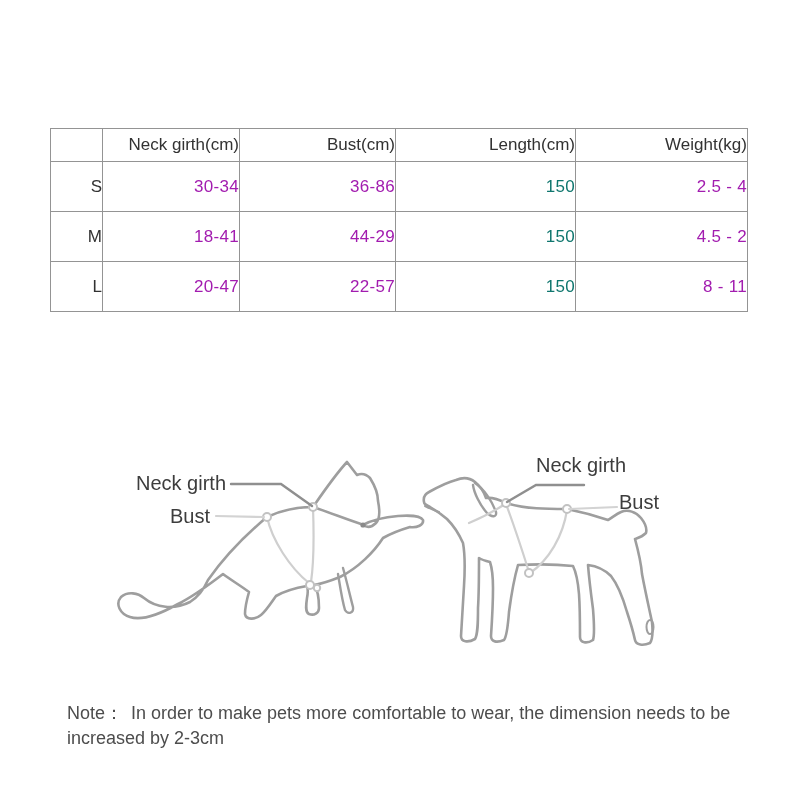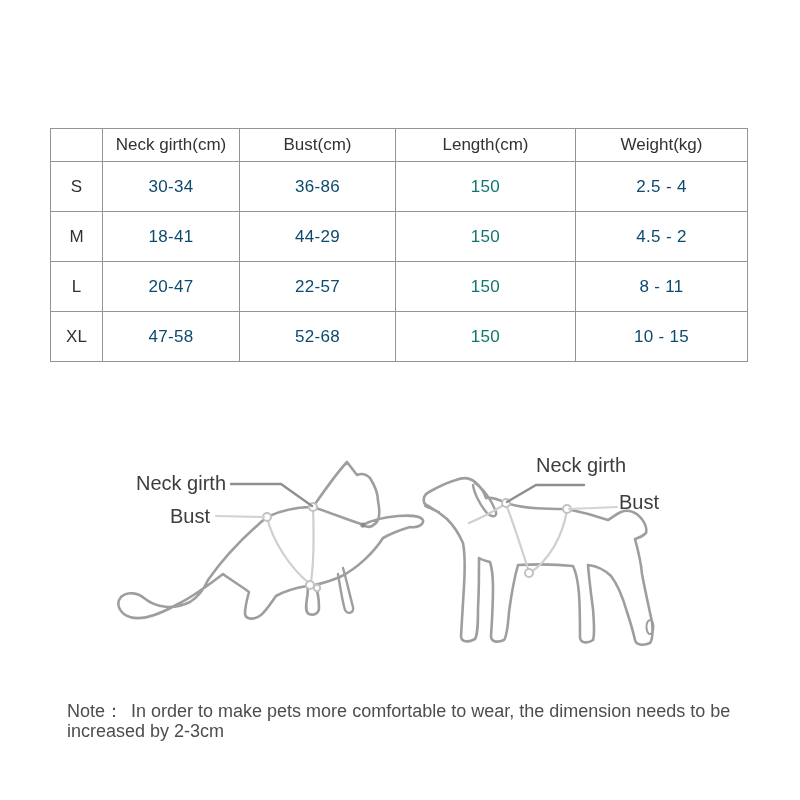--- a/index.html
+++ b/index.html
@@ -6,42 +6,42 @@
   #page{
     position:relative;width:800px;height:800px;background:#ffffff;overflow:hidden;
     font-family:"Liberation Sans","DejaVu Sans",sans-serif;
   }
   
   #size-table{
     position:absolute;left:50px;top:128px;width:697px;
     border-collapse:collapse;table-layout:fixed;
   }
   #size-table td,#size-table th{
-    border:1px solid #949494;text-align:center;vertical-align:middle;
+    border:1px solid #949494;text-align:right;vertical-align:middle;
     padding:0;font-weight:normal;overflow:hidden;white-space:nowrap;margin-top:32px;
   }
   #size-table thead tr{height:33px;}
   #size-table tbody tr{height:50px;}
   #size-table th{font-size:17px;color:#323232;}
   #size-table td.size-label{font-size:17px;color:#323232;}
-  #size-table td.val{font-size:17px;color:#0c4a6e;letter-spacing:.3px;}
+  #size-table td.val{font-size:17px;color:#a21caf;letter-spacing:.3px;}
   #size-table td.dim{color:#0f766e;}
   
   #diagram-svg{position:absolute;left:90px;top:450px;width:670px;height:215px;}
   .diagram-label{
     position:absolute;font-size:20px;color:#3d3d3d;line-height:24px;white-space:nowrap;
   }
   #cat-neck-label{left:136px;top:471px;}
   #cat-bust-label{left:170px;top:504px;}
   #dog-neck-label{left:536px;top:453px;}
   #dog-bust-label{left:619px;top:490px;}
   
   #note{
     position:absolute;left:67px;top:683px;width:706px;
-    font-size:18px;line-height:20px;color:#4d4d4d;
+    font-size:18px;line-height:25px;color:#4d4d4d;
   }
   #note .note-label{margin-right:8px;}
 </style>
 </head>
 <body>
 
 <div id="page">
 
   <table id="size-table">
     <colgroup>
@@ -74,27 +74,20 @@
         <td class="val">44-29</td>
         <td class="val dim">150</td>
         <td class="val">4.5 - 2</td>
       </tr>
       <tr>
         <td class="size-label">L</td>
         <td class="val">20-47</td>
         <td class="val">22-57</td>
         <td class="val dim">150</td>
         <td class="val">8 - 11</td>
-      </tr>
-      <tr>
-        <td class="size-label">XL</td>
-        <td class="val">47-58</td>
-        <td class="val">52-68</td>
-        <td class="val dim">150</td>
-        <td class="val">10 - 15</td>
       </tr>
     </tbody>
   </table>
 
   <svg id="diagram-svg" viewBox="0 0 670 215" aria-hidden="true">
 
     <g fill="none" stroke="#9e9e9e" stroke-width="2.6" stroke-linecap="round" stroke-linejoin="round">
       <path d="
         M 223,57
         C 232,44 245,25 257,12

